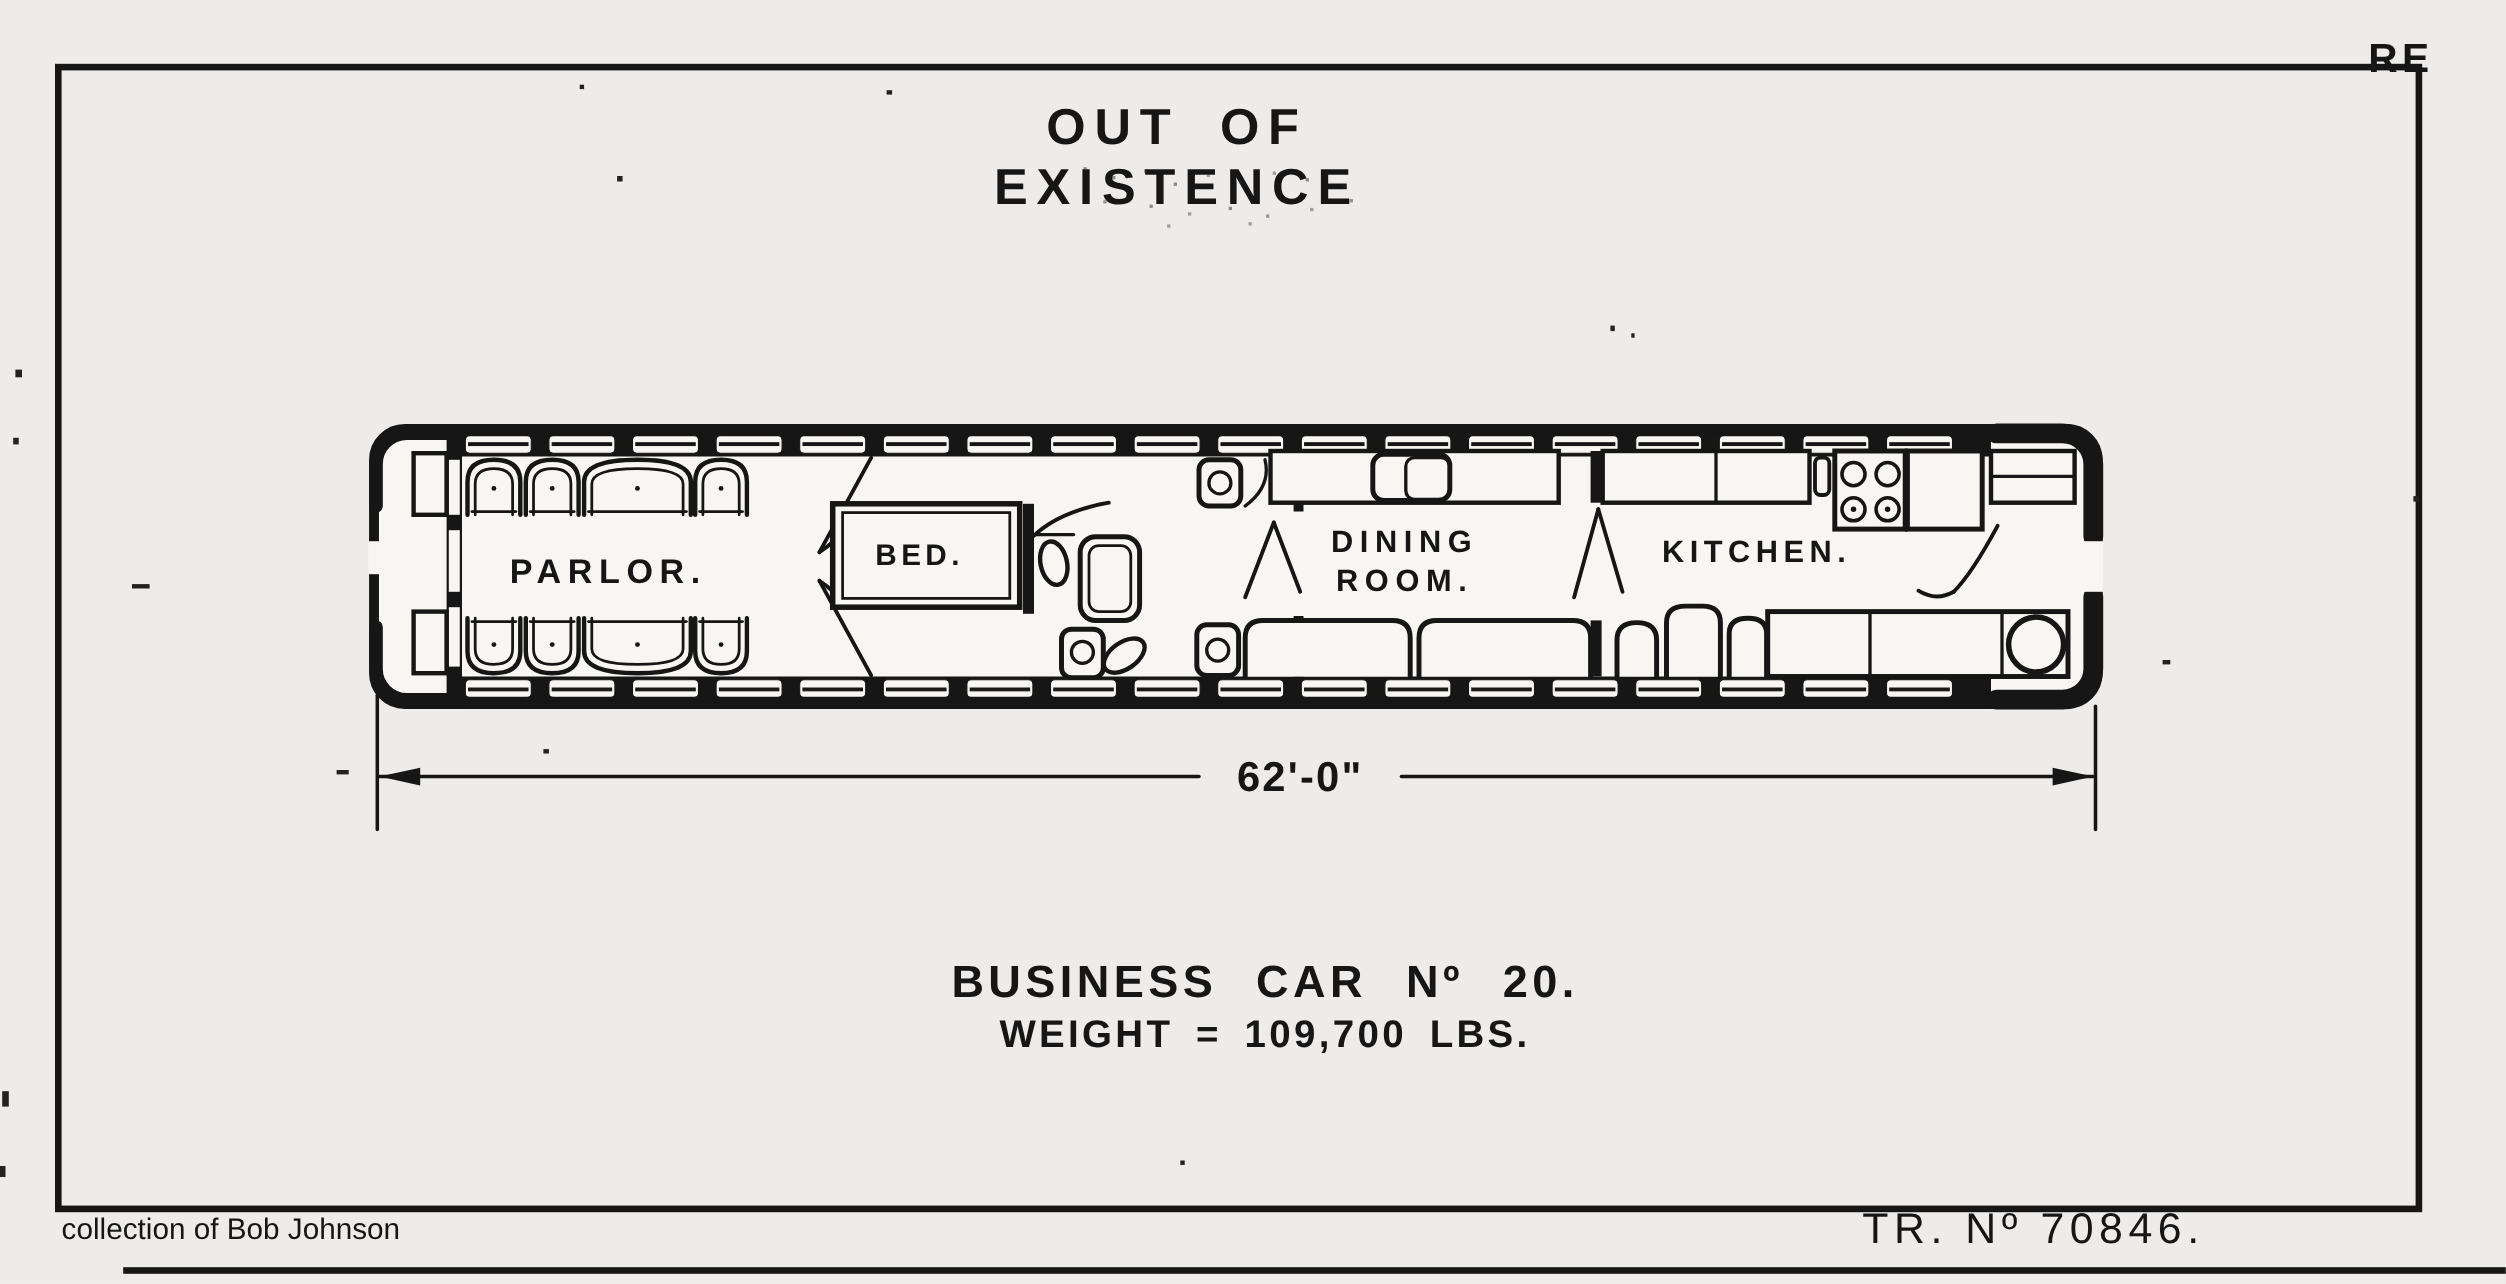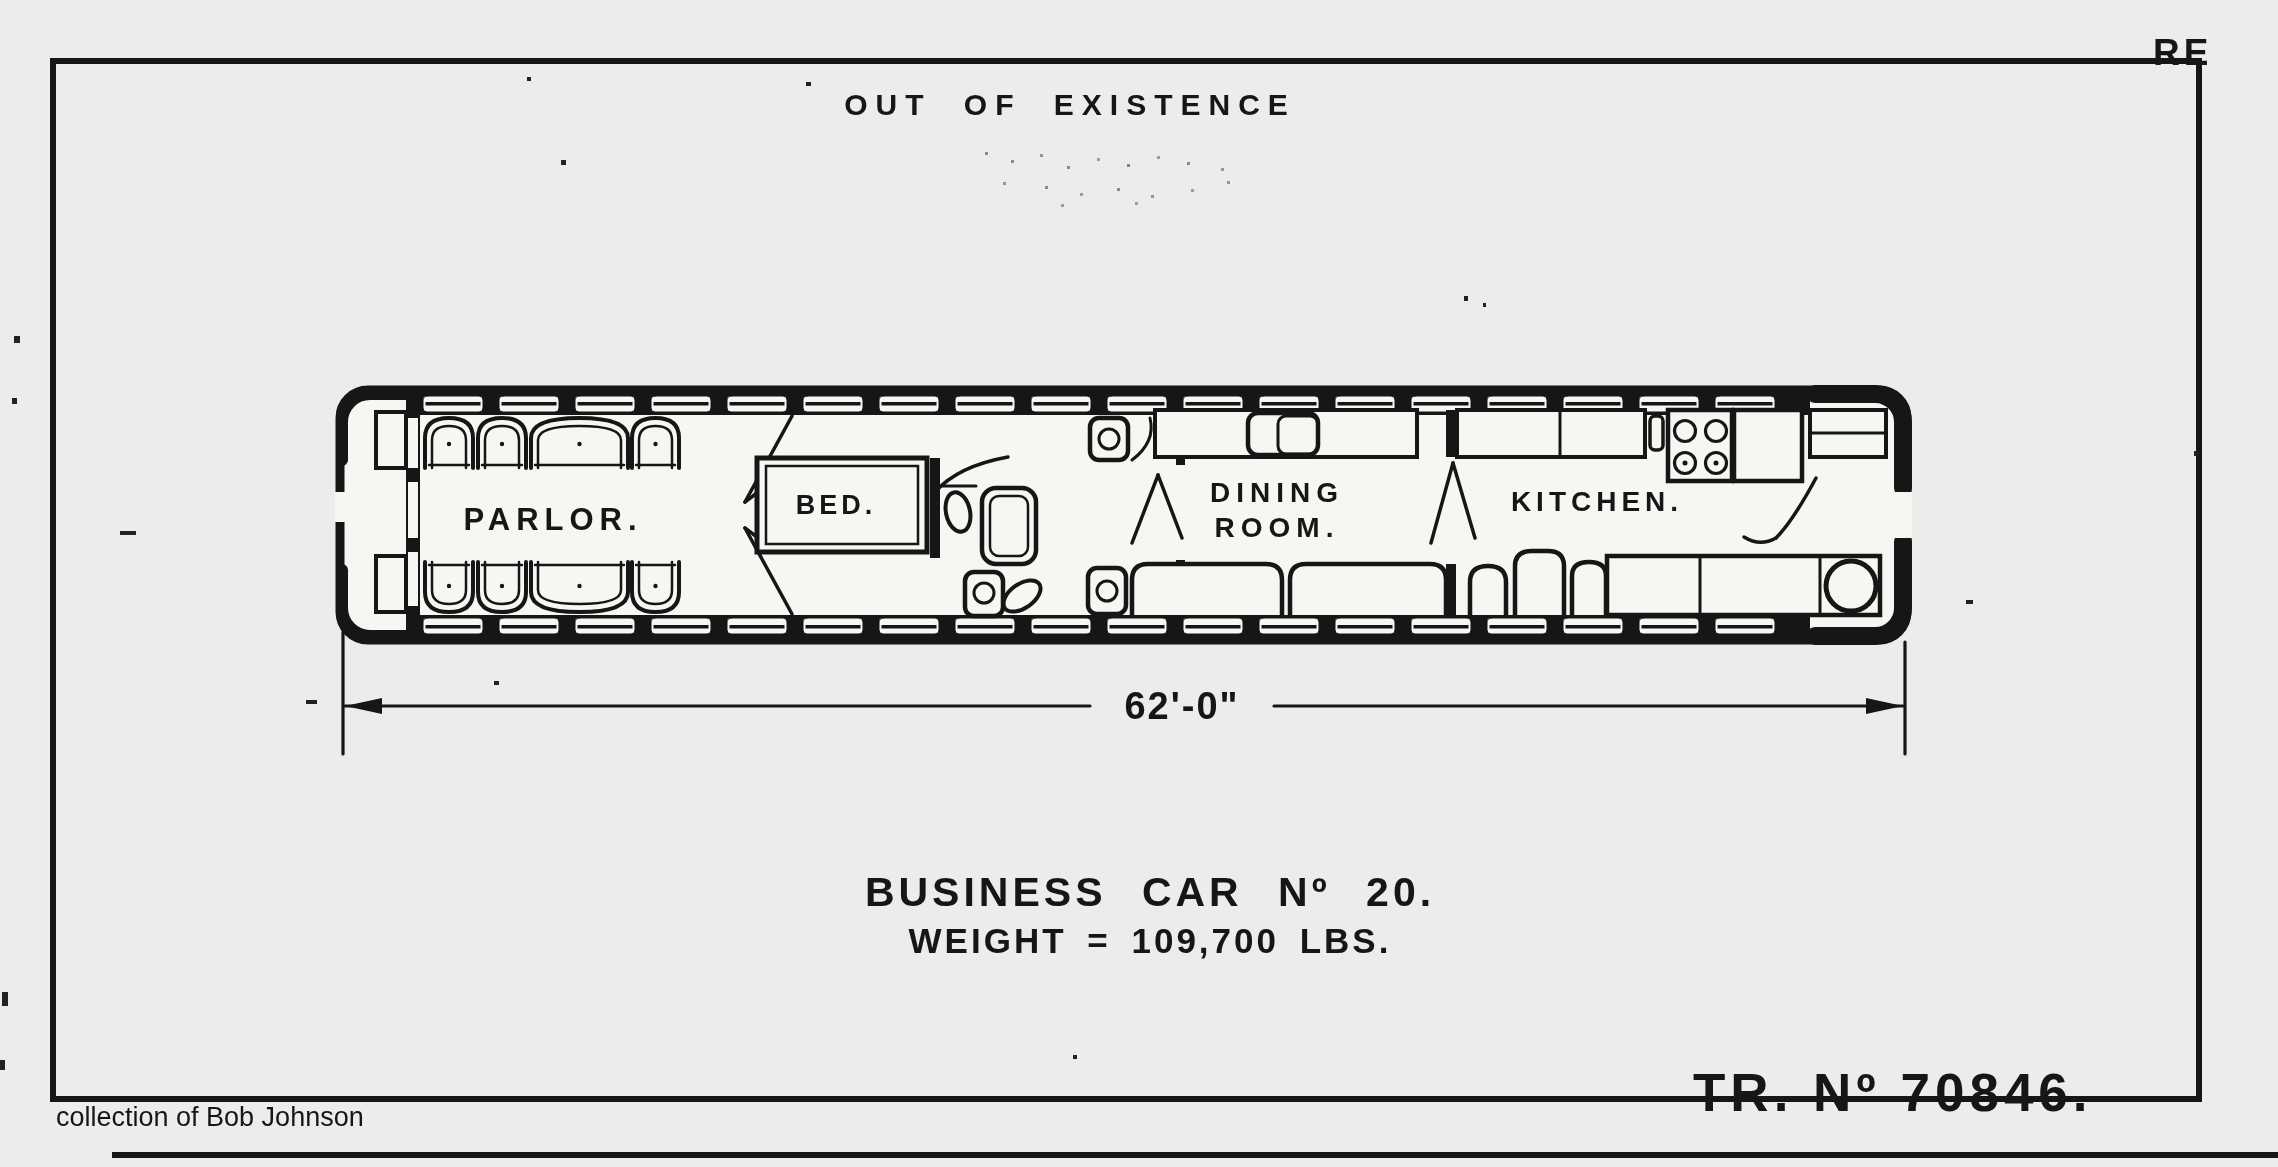--- a/index.html
+++ b/index.html
@@ -6,33 +6,33 @@
   body{
     width:2278px;height:1167px;position:relative;overflow:hidden;
     background:#edecea;
     font-family:"Liberation Sans", sans-serif;
     color:#161616;
   }
   .abs{position:absolute;}
   #corner-note{left:2153px;top:0px;font-size:37px;font-weight:bold;letter-spacing:4px;margin-top:32px;}
   #frame{left:50px;top:58px;width:2140px;height:1032px;border:6px solid #161616;}
   #page-title{left:770px;top:88px;width:600px;text-align:center;
-    font-size:30px;font-weight:bold;letter-spacing:8px;word-spacing:16px;}
+    font-size:46px;font-weight:bold;letter-spacing:8px;word-spacing:16px;}
   #ghost-speckles{left:985px;top:152px;width:3px;height:3px;background:rgba(40,40,40,.5);
     box-shadow:26px 8px rgba(40,40,40,.5),55px 2px rgba(40,40,40,.45),82px 14px rgba(40,40,40,.5),
     112px 6px rgba(40,40,40,.4),142px 12px rgba(40,40,40,.55),172px 4px rgba(40,40,40,.4),
     202px 10px rgba(40,40,40,.5),236px 16px rgba(40,40,40,.45),18px 30px rgba(40,40,40,.45),
     60px 34px rgba(40,40,40,.5),95px 41px rgba(40,40,40,.4),132px 36px rgba(40,40,40,.5),
     166px 43px rgba(40,40,40,.45),206px 37px rgba(40,40,40,.4),242px 29px rgba(40,40,40,.45),
     76px 52px rgba(40,40,40,.4),150px 50px rgba(40,40,40,.4);}
   #captions{left:830px;top:869px;width:640px;text-align:center;}
   #caption-line1{font-size:41px;font-weight:bold;letter-spacing:4px;word-spacing:20px;}
   #caption-line2{font-size:35px;font-weight:bold;letter-spacing:3px;word-spacing:8px;margin-top:5px;}
   #credit{left:56px;top:1102px;font-size:27px;}
-  #tr-number{left:1693px;top:1062px;font-size:53px;font-weight:bold;letter-spacing:5px;}
+  #tr-number{left:1693px;top:1096px;font-size:39px;font-weight:normal;letter-spacing:5px;}
   #bottom-rule{left:112px;top:1152px;width:2166px;height:6px;background:#161616;}
   .speck{background:#222;}
   svg text{font-family:"Liberation Sans", sans-serif;font-weight:bold;fill:#161616;stroke:none;}
 </style>
 </head>
 <body>
 
 <div class="abs" id="corner-note">RE</div>
 
 <div class="abs" id="frame"></div>

